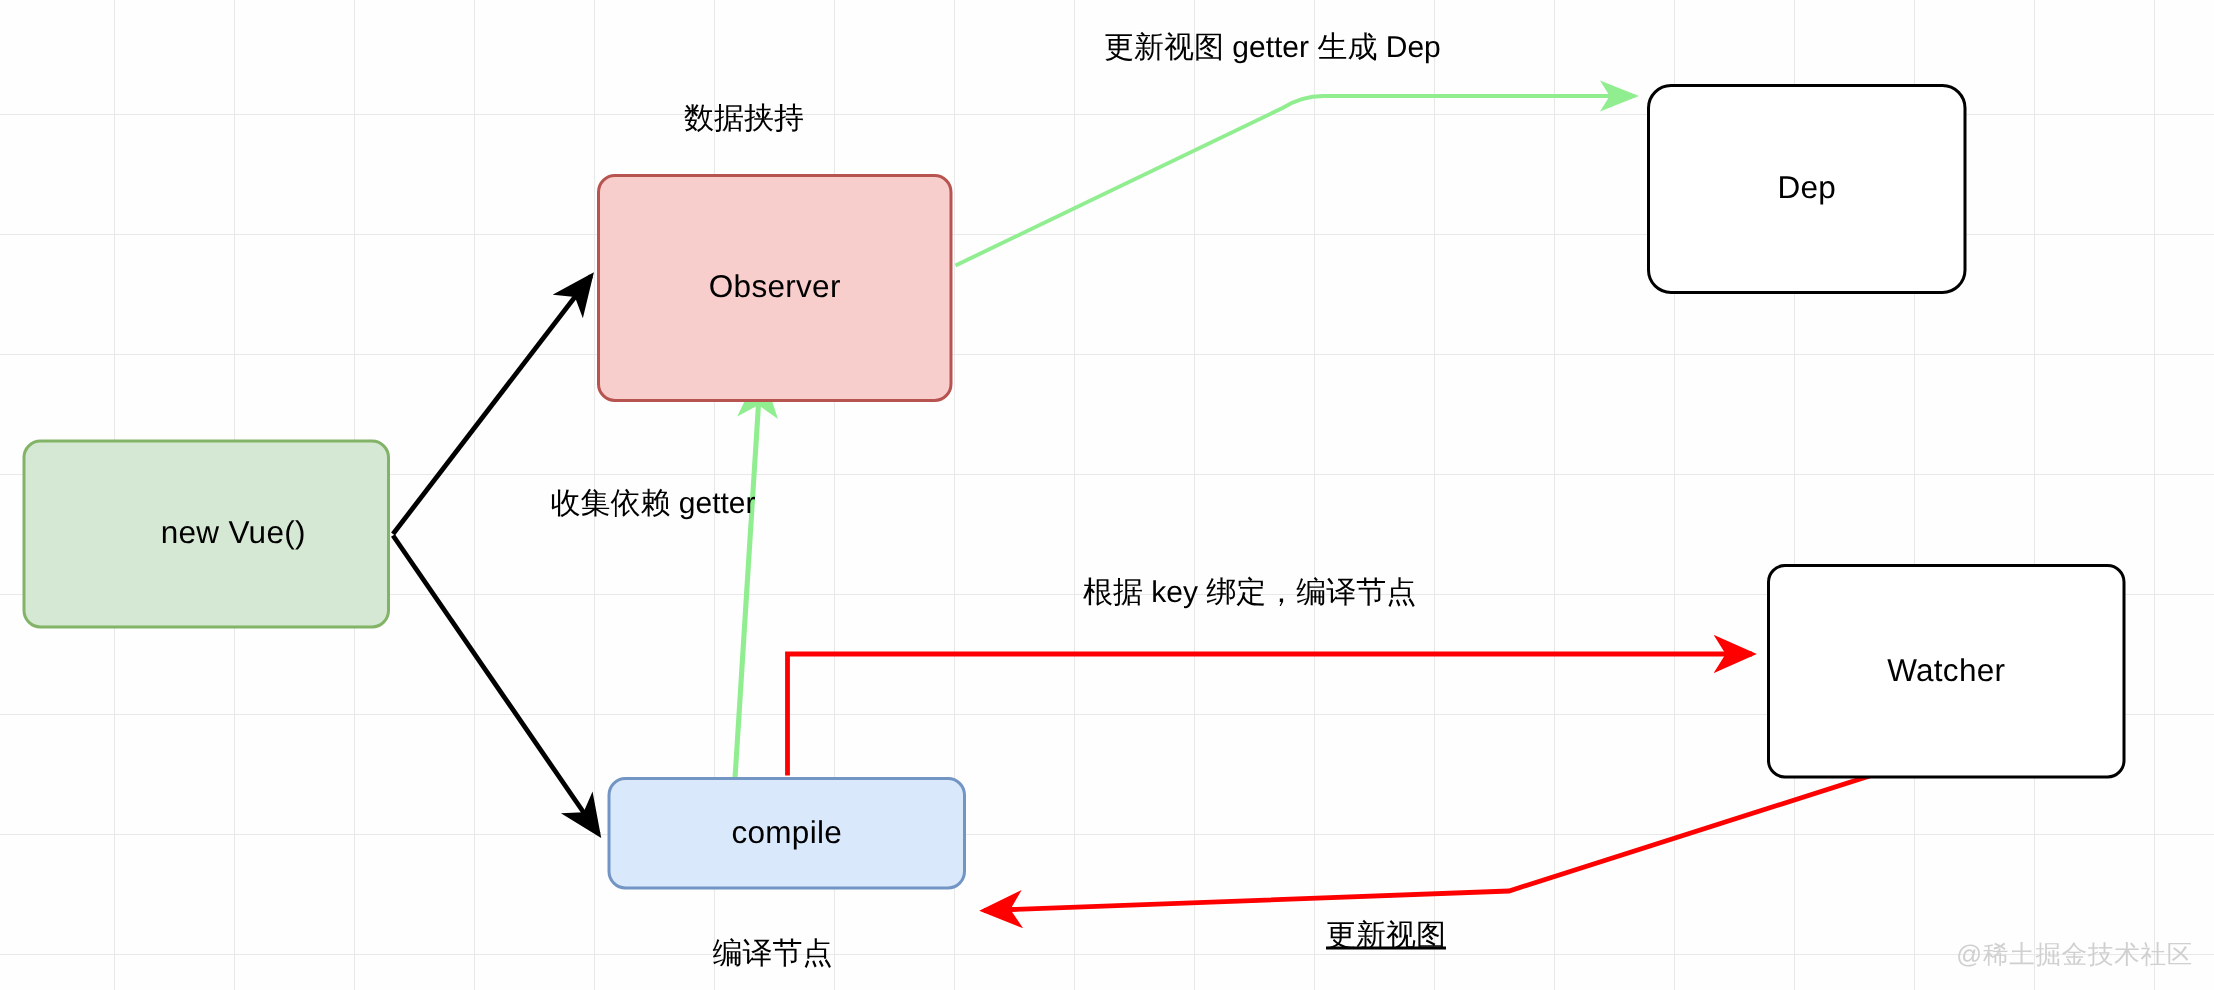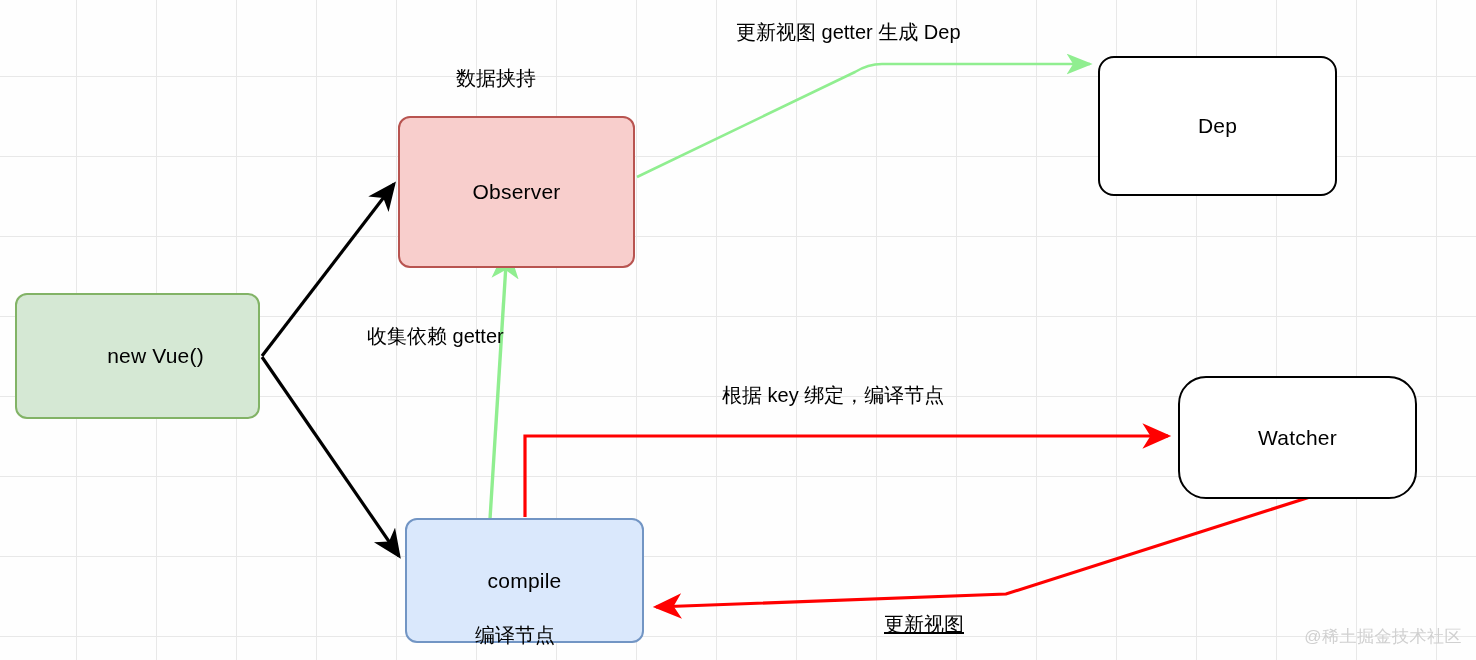--- a/index.html
+++ b/index.html
@@ -52,40 +52,40 @@
     left: 398px;
     top: 116px;
     width: 237px;
     height: 152px;
     background: #f8cecc;
     border: 2px solid #b85450;
   }
   .node-dep {
     left: 1098px;
     top: 56px;
-    width: 239px;
+    width: 213px;
     height: 140px;
     background: #ffffff;
     border: 2.5px solid #000000;
     border-radius: 16px;
   }
   .node-watcher {
     left: 1178px;
     top: 376px;
     width: 239px;
-    height: 123px;
+    height: 143px;
     background: #ffffff;
     border: 2.5px solid #000000;
-    border-radius: 28px;
+    border-radius: 12px;
   }
   .node-compile {
     left: 405px;
     top: 518px;
     width: 239px;
-    height: 125px;
+    height: 75px;
     background: #dae8fc;
     border: 2px solid #7295c4;
   }
   .edge-label {
     position: absolute;
     font-size: 20px;
     color: #000000;
     white-space: nowrap;
     line-height: 1.2;
   }

